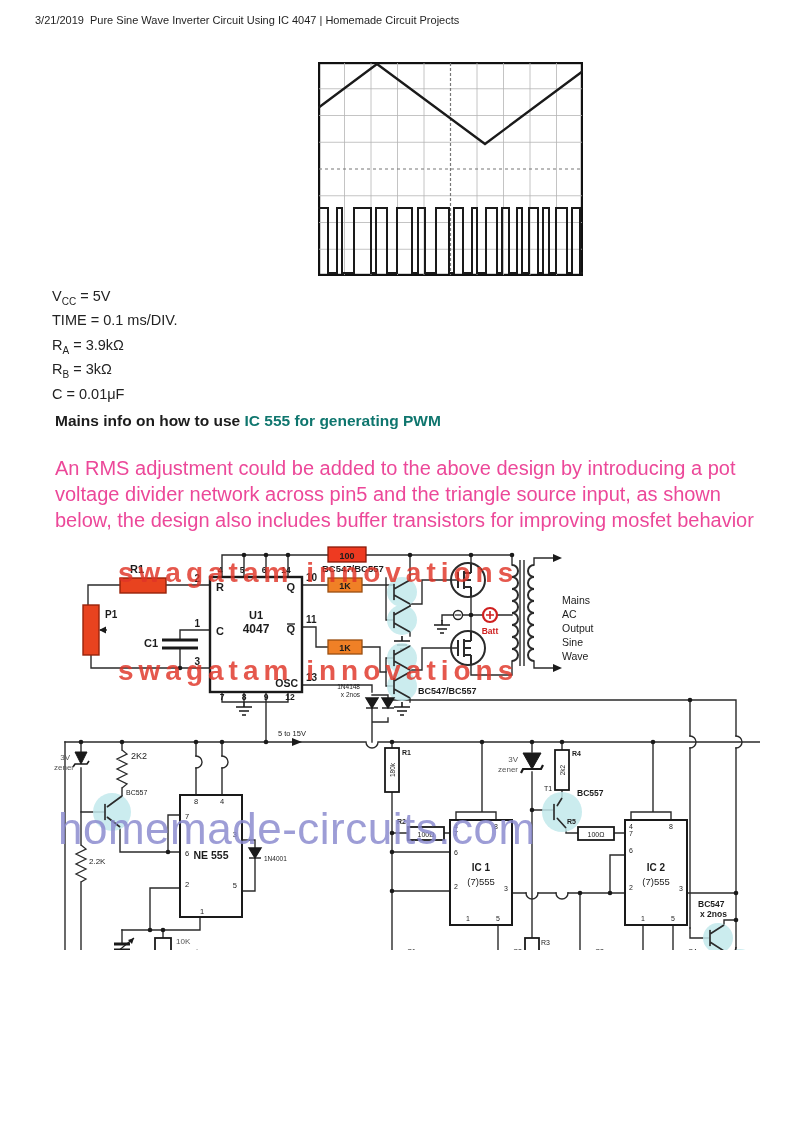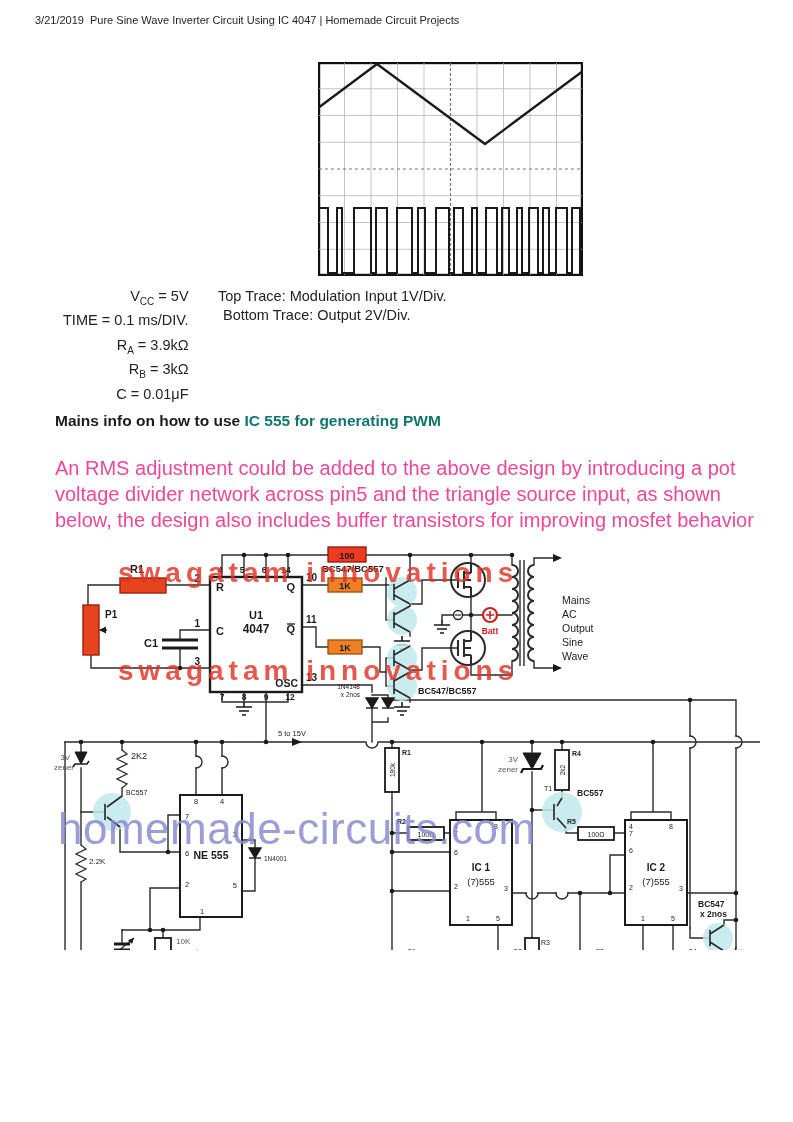--- a/index.html
+++ b/index.html
@@ -35,30 +35,26 @@
     <g stroke="#b5b5b5" stroke-width="0.8">
       <path d="M26.5,1 V213 M53,1 V213 M79.5,1 V213 M106,1 V213 M159,1 V213 M185.5,1 V213 M212,1 V213 M238.5,1 V213"></path>
       <path d="M1,26.75 H264 M1,53.5 H264 M1,80.25 H264 M1,133.75 H264 M1,160.5 H264 M1,187.25 H264"></path>
     </g>
     <path d="M132.5,1 V213" stroke="#777" stroke-width="1.2" stroke-dasharray="3 2"></path>
     <path d="M1,107 H264" stroke="#777" stroke-width="1.2" stroke-dasharray="3 3"></path>
     <polyline points="0,46 59,2 167,82 265,9" fill="none" stroke="#1a1a1a" stroke-width="2.4"></polyline>
     <path d="M0,146 h10 v65 h9 v-65 h5 v65 h12 v-65 h17 v65 h5 v-65 h11 v65 h10 v-65 h15 v65 h6 v-65 h7 v65 h11 v-65 h13 v65 h5 v-65 h9 v65 h9 v-65 h5 v65 h9 v-65 h11 v65 h5 v-65 h7 v65 h8 v-65 h5 v65 h7 v-65 h9 v65 h5 v-65 h6 v65 h7 v-65 h11 v65 h5 v-65 h8 v65 h6 v-65 h12" fill="none" stroke="#1a1a1a" stroke-width="2"></path>
   </svg>
 
-  <div class="abs specs" style="left:63px;top:287px;text-align:right;">
+  <div class="abs specs" style="left:52px;top:287px;">
     <div><span>V</span><sub>CC</sub><span> = 5V</span></div>
     <div><span>TIME</span><sub></sub><span> = 0.1 ms/DIV.</span></div>
     <div><span>R</span><sub>A</sub><span> = 3.9kΩ</span></div>
     <div><span>R</span><sub>B</sub><span> = 3kΩ</span></div>
     <div><span>C</span><sub></sub><span> = 0.01μF</span></div>
-  </div>
-  <div class="abs traces" style="left:218px;top:287px;">
-    <div>Top Trace: Modulation Input 1V/Div.</div>
-    <div class="t2">Bottom Trace: Output 2V/Div.</div>
   </div>
 
   <div class="abs heading" style="left:55px;top:412px;">
     <span>Mains info on how to use</span>
     <a>IC 555 for generating PWM</a>
   </div>
 
   <div class="abs para" style="left:55px;top:455px;">An RMS adjustment could be added to the above design by introducing a pot voltage divider network across pin5 and the triangle source input, as shown below, the design also includes buffer transistors for improving mosfet behavior</div>
 
   <svg class="abs" style="left:50px;top:540px;" width="710" height="505" viewBox="0 0 710 505">

